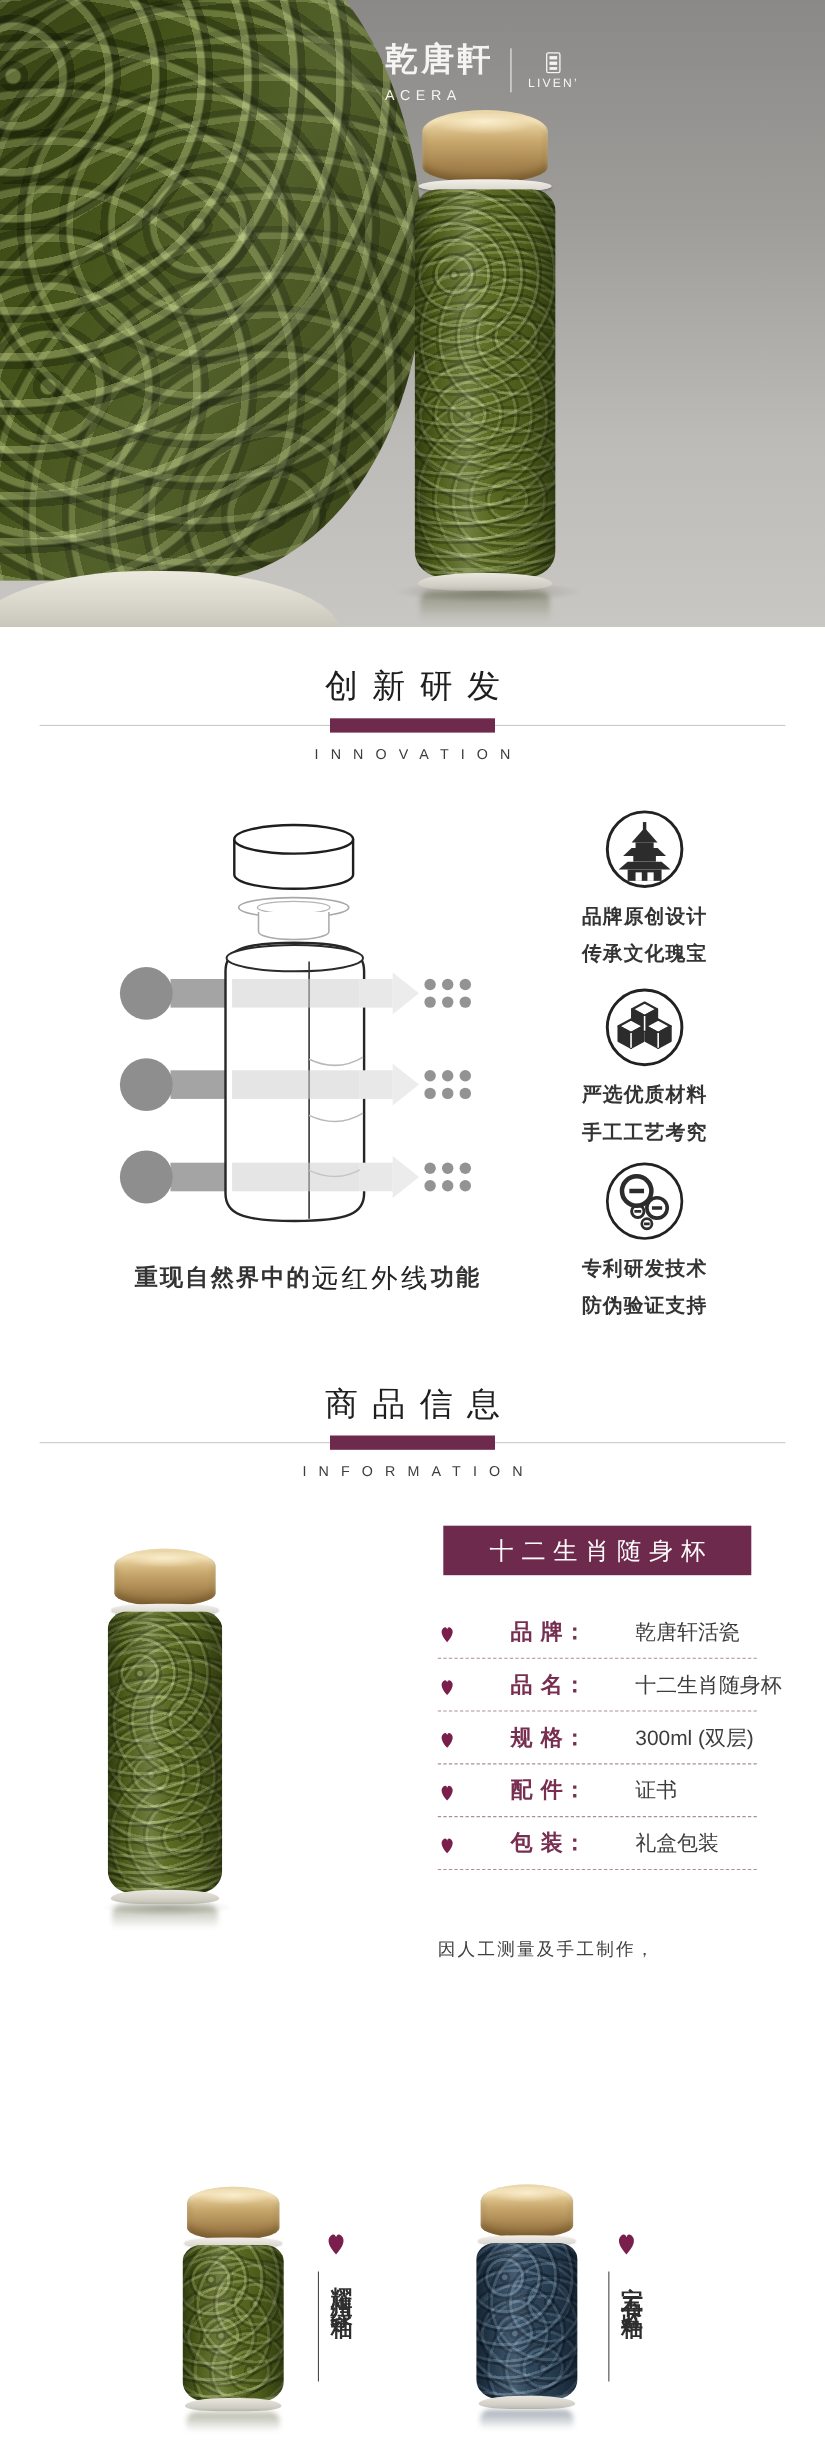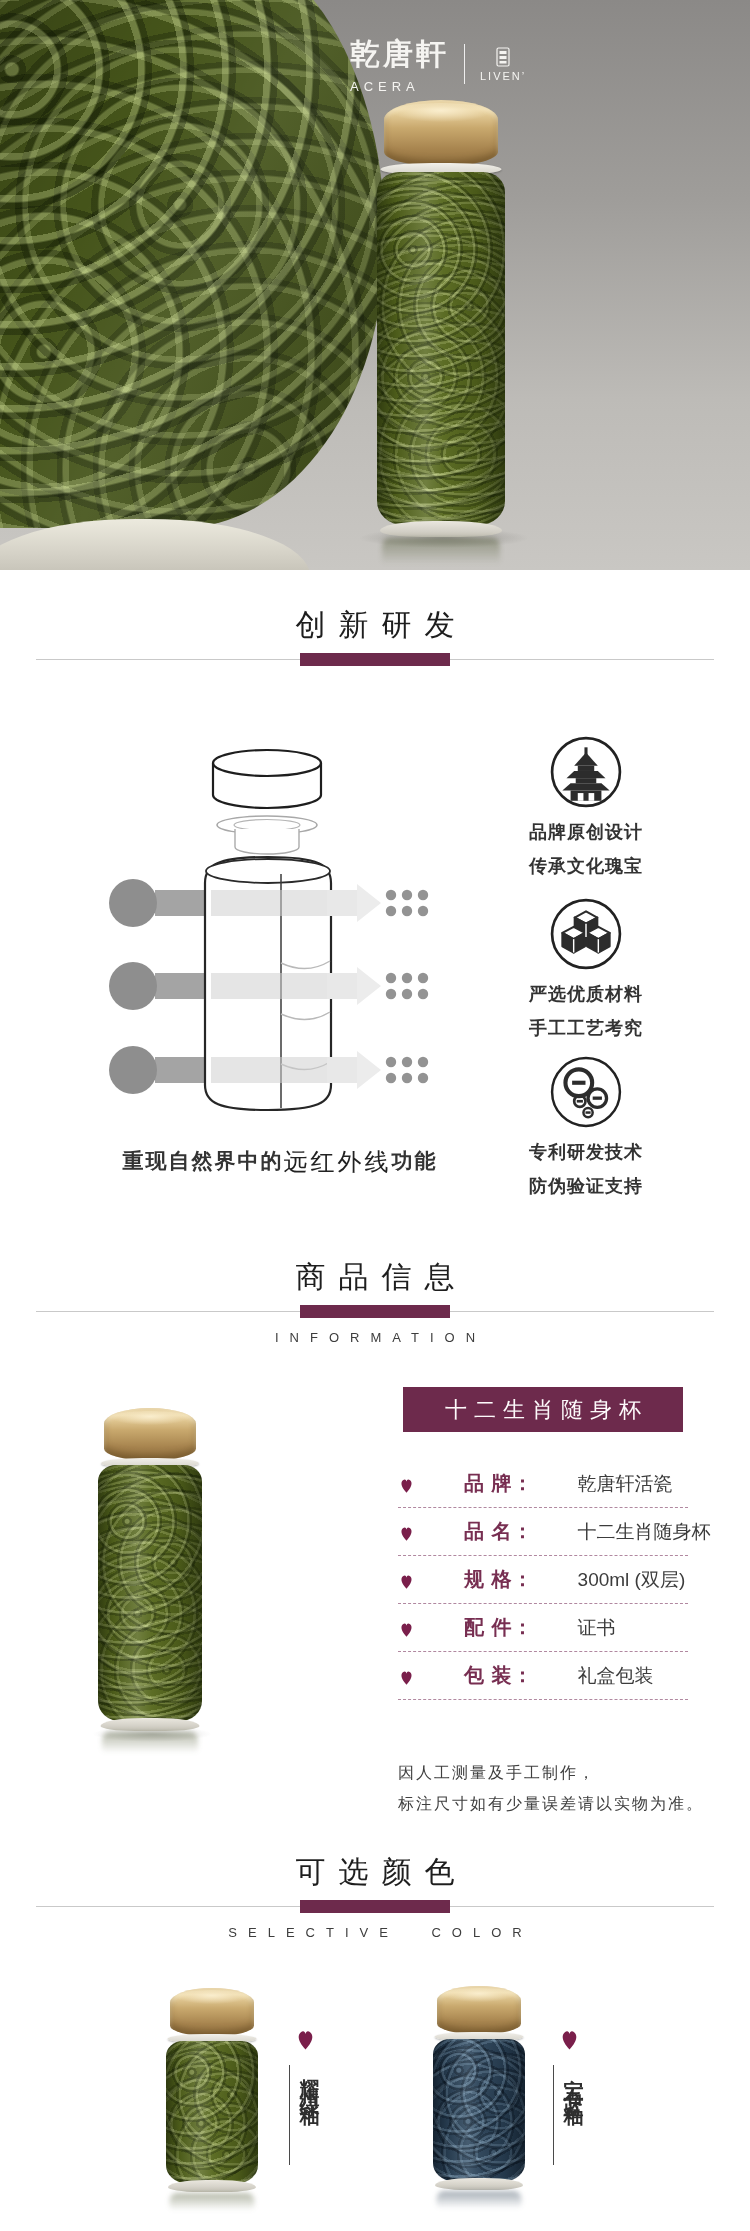--- a/index.html
+++ b/index.html
@@ -157,20 +157,21 @@
       <div class="cup-refl"></div>
     </div>
   </section>
 
   <header class="sec-header" style="top:607px;">
     <div class="sec-title">创新研发</div>
     <div class="sec-divider">
       <div class="line"></div>
       <div class="bar"></div>
     </div>
+    <div class="sec-sub">INNOVATION</div>
   </header>
 
   <svg class="diagram" width="430" height="405" viewBox="0 0 430 405">
 
     <g fill="#a4a4a4">
       <rect x="100" y="177" width="56" height="26"></rect>
       <rect x="100" y="260" width="56" height="26"></rect>
       <rect x="100" y="344" width="56" height="26"></rect>
     </g>
 
@@ -348,31 +349,22 @@
       <svg class="spec-drop" viewBox="0 0 24 28">
           <path d="M12 26.5 C5.2 19.2 2.8 12.6 6.9 8.8 C9.6 6.4 11.3 7.6 12 10.3 C12.7 7.6 14.4 6.4 17.1 8.8 C21.2 12.6 18.8 19.2 12 26.5 Z" fill="#7a1f4b"></path>
         </svg>
       <span class="spec-label">包 装：</span>
       <span class="spec-value">礼盒包装</span>
     </div>
   </div>
 
   <div class="note">
     <div>因人工测量及手工制作，</div>
-    <div>标注尺寸如有少量误差请以实物为准。</div>
-  </div>
-
-  <header class="sec-header" style="top:1854px;">
-    <div class="sec-title">可选颜色</div>
-    <div class="sec-divider">
-      <div class="line"></div>
-      <div class="bar"></div>
-    </div>
-    <div class="sec-sub wide">SELECTIVE COLOR</div>
-  </header>
+  </div>
+
 
   <div class="cup cup--option" style="left:166px;top:1988px;">
     <div class="cup-lid"></div>
     <div class="cup-ring"></div>
     <div class="cup-body glaze-green"></div>
     <div class="cup-base"></div>
     <div class="cup-refl"></div>
   </div>
   <div class="option-label" style="left:284px;top:2024px;">
     <svg class="option-drop" viewBox="0 0 24 28">

